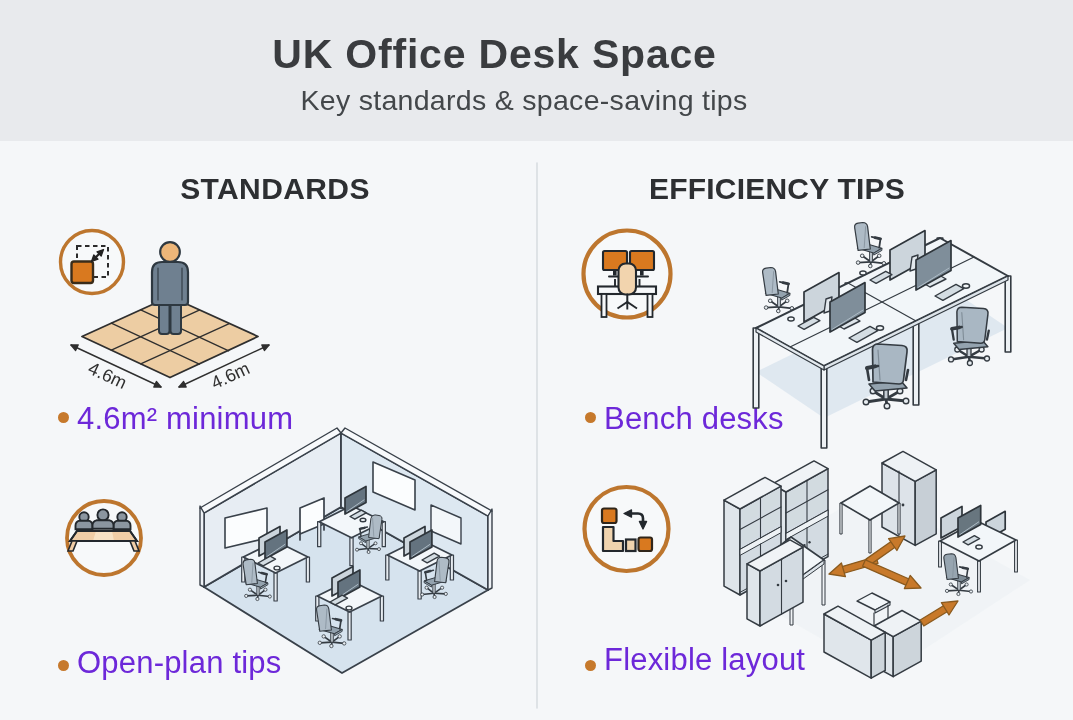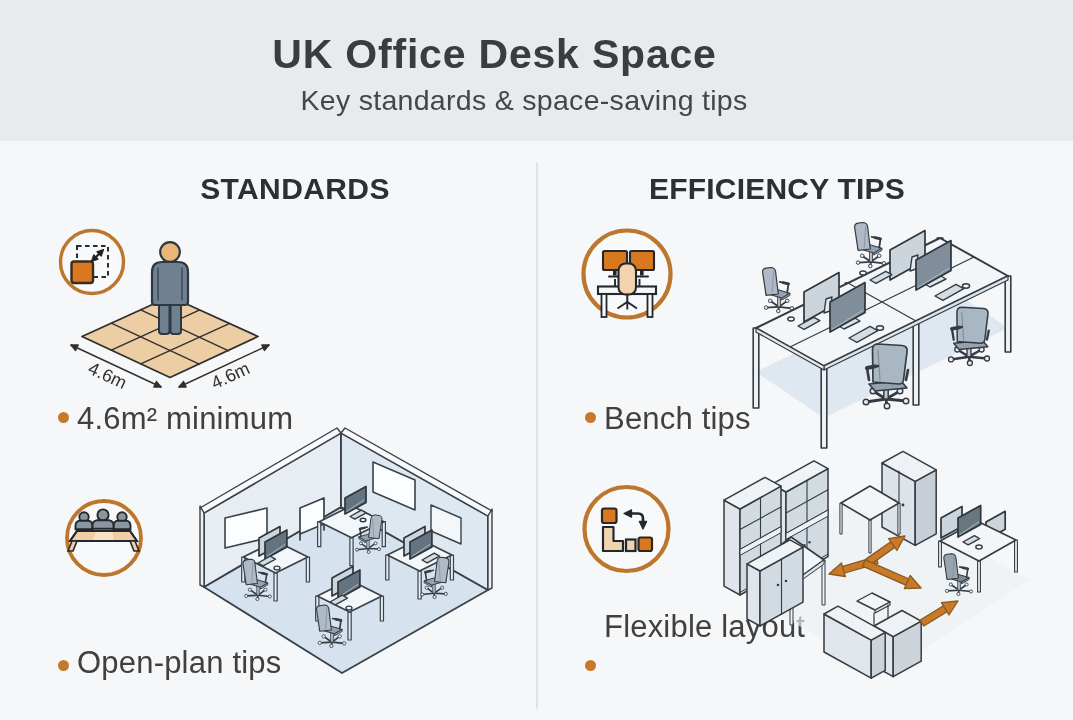--- a/index.html
+++ b/index.html
@@ -1,43 +1,43 @@
 <!DOCTYPE html>
 <html><head><meta charset="utf-8">
 <style>
   html,body{margin:0;padding:0;}
   body{width:1073px;height:720px;position:relative;background:#f5f7f9;
        font-family:"Liberation Sans",sans-serif;overflow:hidden;}
   .abs{position:absolute;}
-  .btxt{font-size:31px;color:#404040;letter-spacing:0.2px;}
+  .btxt{font-size:31px;color:#6d28d9;letter-spacing:0.2px;}
   .dot{position:absolute;width:11px;height:11px;border-radius:50%;background:#c6792c;}
 </style></head>
 <body>
 
 <div class="abs" style="left:0;top:0;width:1073px;height:141px;background:#e8eaed;"></div>
 
 <div class="abs" style="left:0;top:31px;width:989px;text-align:center;font-size:41px;font-weight:bold;color:#3a3c3f;letter-spacing:0.8px;">UK Office Desk Space</div>
 
 <div class="abs" style="left:0;top:84px;width:1048px;text-align:center;font-size:28.5px;color:#43474a;letter-spacing:0.3px;">Key standards &amp; space-saving tips</div>
 
-<div class="abs" style="left:0;top:172px;width:550px;text-align:center;font-size:30px;font-weight:bold;color:#2d2f32;letter-spacing:0.4px;padding-left:20px;">STANDARDS</div>
+<div class="abs" style="left:0;top:172px;width:550px;text-align:center;font-size:30px;font-weight:bold;color:#2d2f32;letter-spacing:0.4px;">STANDARDS</div>
 
 <div class="abs" style="left:522px;top:172px;width:510px;text-align:center;font-size:30px;font-weight:bold;color:#2d2f32;letter-spacing:0.2px;">EFFICIENCY TIPS</div>
 
 <div class="dot" style="left:58px;top:412px;"></div>
 <div class="abs btxt" style="left:77px;top:401px;">4.6m² minimum</div>
 
 <div class="dot" style="left:58px;top:660px;"></div>
 <div class="abs btxt" style="left:77px;top:645px;">Open-plan tips</div>
 
 <div class="dot" style="left:585px;top:412px;"></div>
-<div class="abs btxt" style="left:604px;top:401px;">Bench tips</div>
+<div class="abs btxt" style="left:604px;top:401px;">Bench desks</div>
 
 <div class="dot" style="left:585px;top:660px;"></div>
-<div class="abs btxt" style="left:604px;top:609px;">Flexible layout</div>
+<div class="abs btxt" style="left:604px;top:642px;">Flexible layout</div>
 <svg class="abs" style="left:0;top:0;" width="1073" height="720" viewBox="0 0 1073 720">
 
 <g>
       <line x1="537.0" y1="163.0" x2="537.0" y2="708.0" stroke="#d9dde1" stroke-width="1.6" stroke-linecap="round"></line>
     </g>
 
 <g>
       <polygon points="82.0,336.5 170.0,296.5 258.0,336.5 170.0,377.5" fill="#edcda3" stroke="#2f2f2f" stroke-width="1.8" stroke-linejoin="round"></polygon>
       <line x1="111.3" y1="323.2" x2="199.3" y2="364.2" stroke="#2f2f2f" stroke-width="1.3" stroke-linecap="round"></line>
       <line x1="111.3" y1="350.2" x2="199.3" y2="310.2" stroke="#2f2f2f" stroke-width="1.3" stroke-linecap="round"></line>

